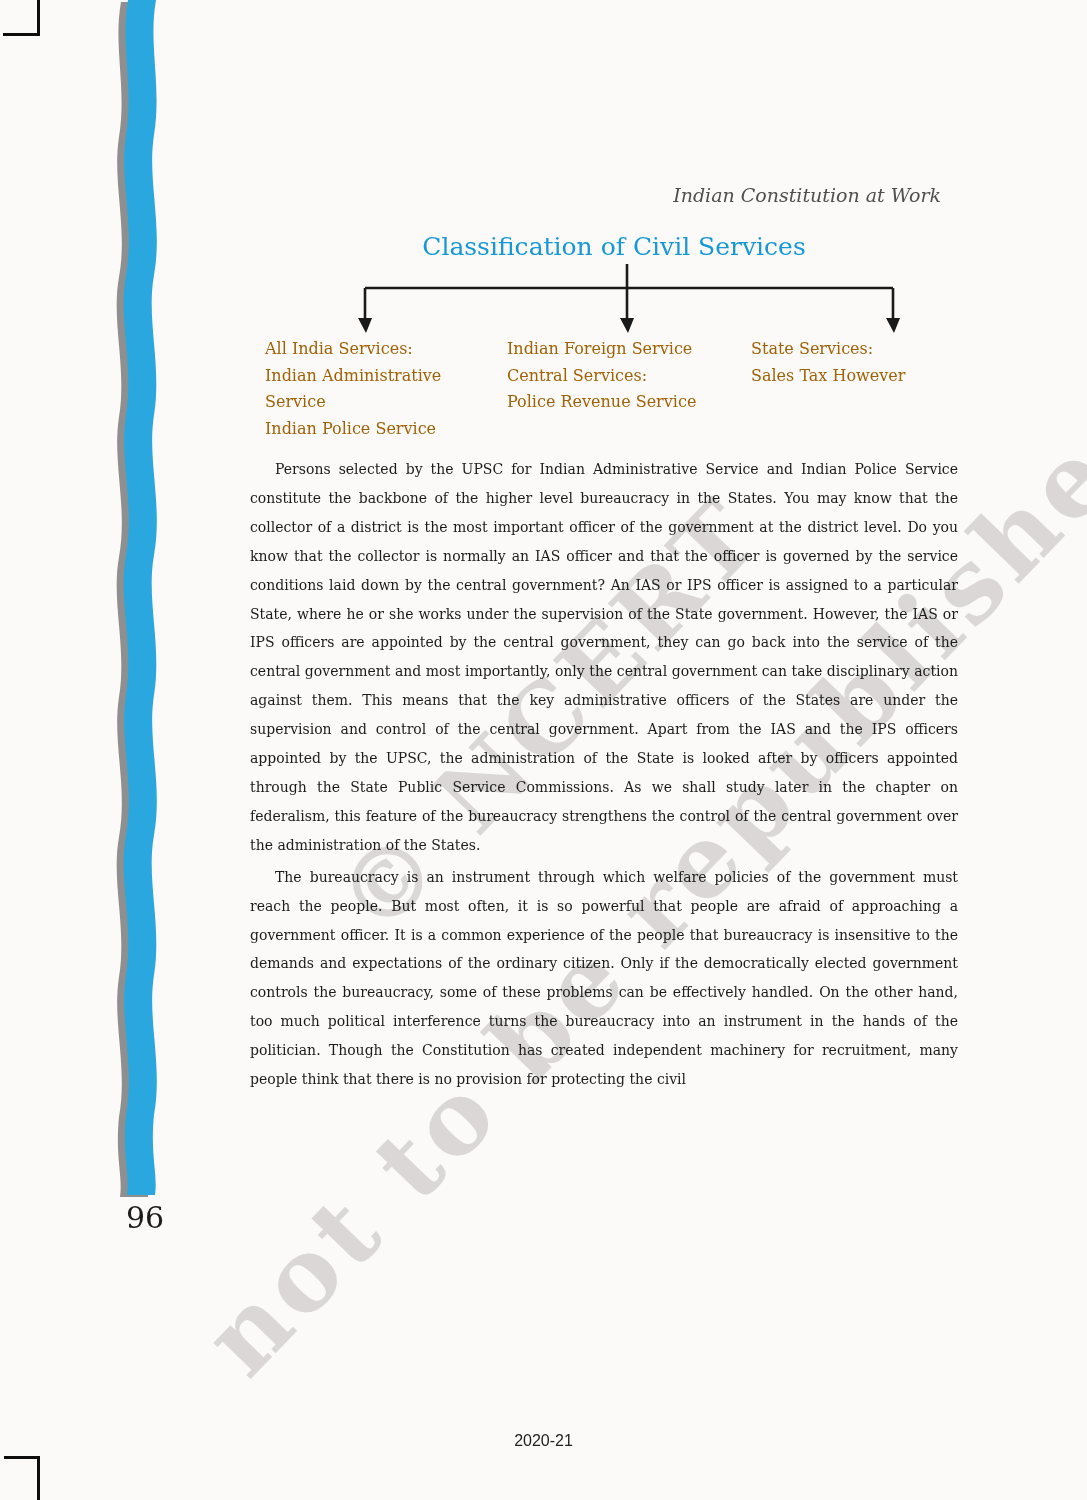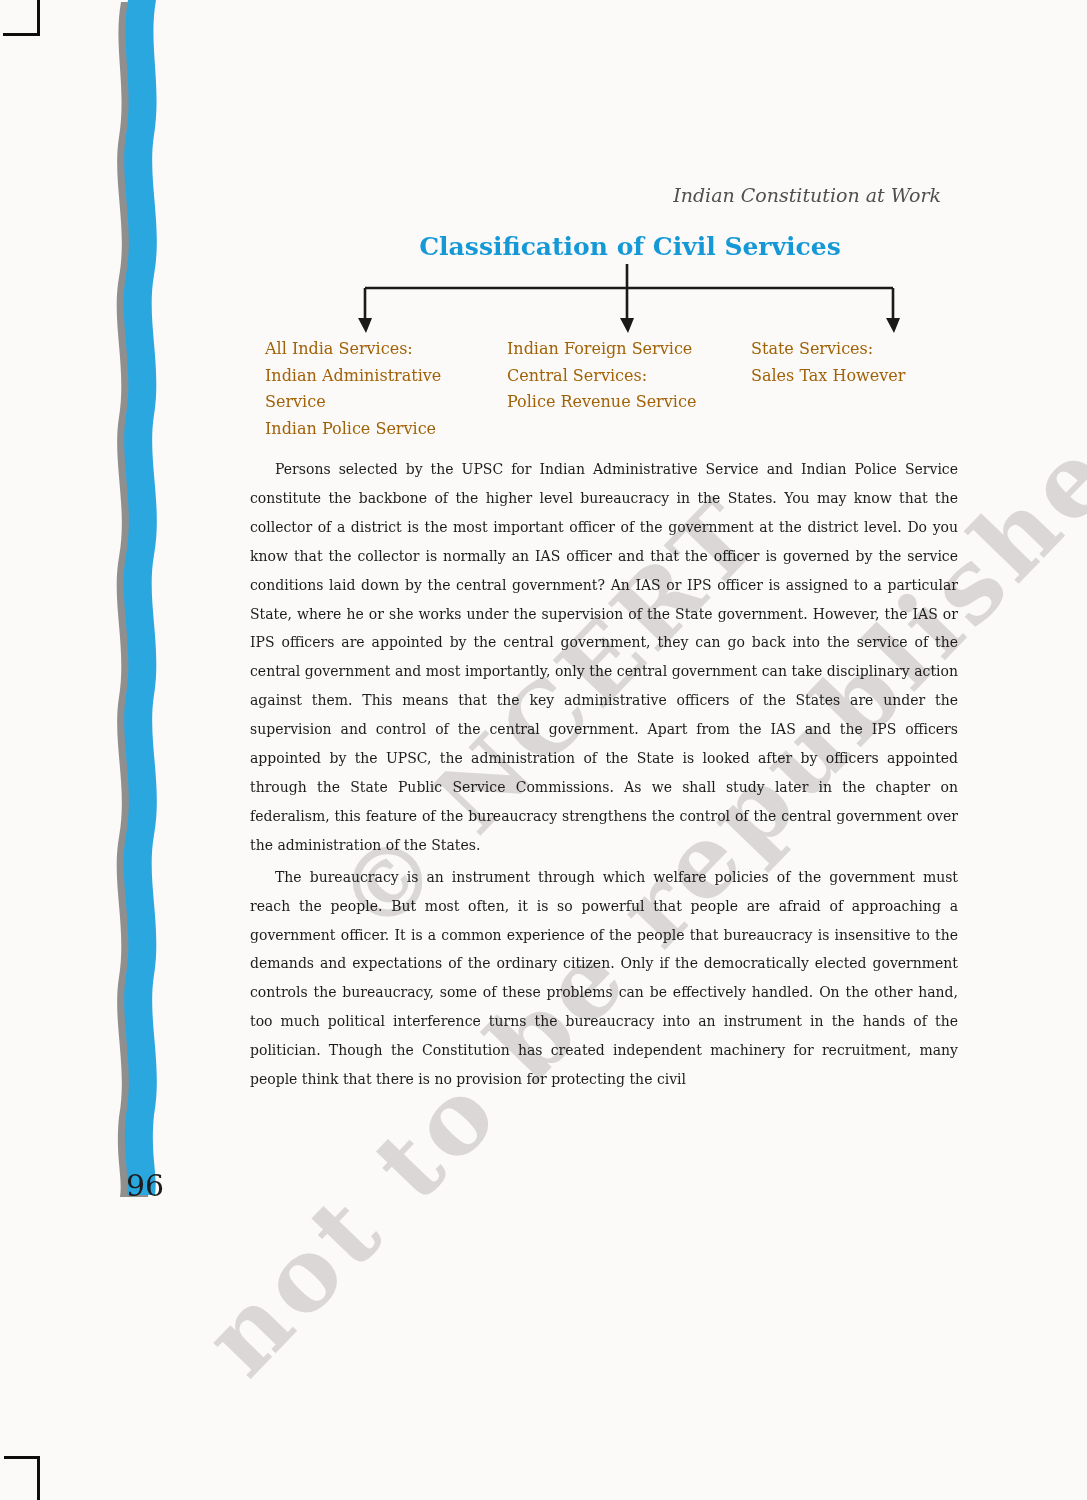--- a/index.html
+++ b/index.html
@@ -38,43 +38,43 @@
     color:rgba(145,135,135,0.30);
     white-space:nowrap;
     letter-spacing:6px;
     pointer-events:none;
   }
   .wm1{font-size:96px;left:270px;top:660px;transform:rotate(-46deg);}
   .wm2{font-size:100px;left:20px;top:820px;transform:rotate(-46deg);}
 
   
   .diagram-title{
-    position:absolute;left:250px;top:232px;width:760px;margin:0;
-    text-align:center;font-size:25px;font-weight:bold;
+    position:absolute;left:234px;top:232px;width:760px;margin:0;
+    text-align:center;font-size:25px;font-weight:normal;
     color:#1598d6;z-index:2;
   }
   .diagram-connector{position:absolute;left:250px;top:262px;z-index:2;}
   .diagram-col{
     position:absolute;top:336px;z-index:2;
     font-size:16px;line-height:26.5px;color:#a16207;
   }
   .col1{left:265px;width:238px;}
   .col2{left:507px;width:252px;}
   .col3{left:751px;width:210px;}
 
   
   .body-text{
     position:absolute;left:250px;top:455px;width:708px;z-index:1;
     font-size:14px;line-height:28.9px;
     text-align:justify;
   }
   .body-text p{margin:0 0 3px 0;text-indent:25px;}
 
   .page-number{
-    position:absolute;left:126px;top:1168px;
+    position:absolute;left:126px;top:1200px;
     font-size:30px;color:#1c1c1c;z-index:2;
   }
   .footer-year{
     position:absolute;left:0;top:1432px;width:100%;
     text-align:center;
     font-family:"Liberation Sans", sans-serif;
     font-size:16px;color:#222;z-index:2;
   }
 </style>
 </head>
@@ -143,14 +143,15 @@
     <div>State Services:</div>
     <div>Sales Tax However</div>
   </div>
 
   <div class="body-text">
     <p>Persons selected by the UPSC for Indian Administrative Service and Indian Police Service constitute the backbone of the higher level bureaucracy in the States. You may know that the collector of a district is the most important officer of the government at the district level. Do you know that the collector is normally an IAS officer and that the officer is governed by the service conditions laid down by the central government? An IAS or IPS officer is assigned to a particular State, where he or she works under the supervision of the State government. However, the IAS or IPS officers are appointed by the central government, they can go back into the service of the central government and most importantly, only the central government can take disciplinary action against them. This means that the key administrative officers of the States are under the supervision and control of the central government. Apart from the IAS and the IPS officers appointed by the UPSC, the administration of the State is looked after by officers appointed through the State Public Service Commissions. As we shall study later in the chapter on federalism, this feature of the bureaucracy strengthens the control of the central government over the administration of the States.</p>
     <p>The bureaucracy is an instrument through which welfare policies of the government must reach the people. But most often, it is so powerful that people are afraid of approaching a government officer. It is a common experience of the people that bureaucracy is insensitive to the demands and expectations of the ordinary citizen. Only if the democratically elected government controls the bureaucracy, some of these problems can be effectively handled. On the other hand, too much political interference turns the bureaucracy into an instrument in the hands of the politician. Though the Constitution has created independent machinery for recruitment, many people think that there is no provision for protecting the civil</p>
   </div>
 
   <div class="page-number">96</div>
+  <div class="footer-year">2020-21</div>
 
 </div>
 
 </body></html>

